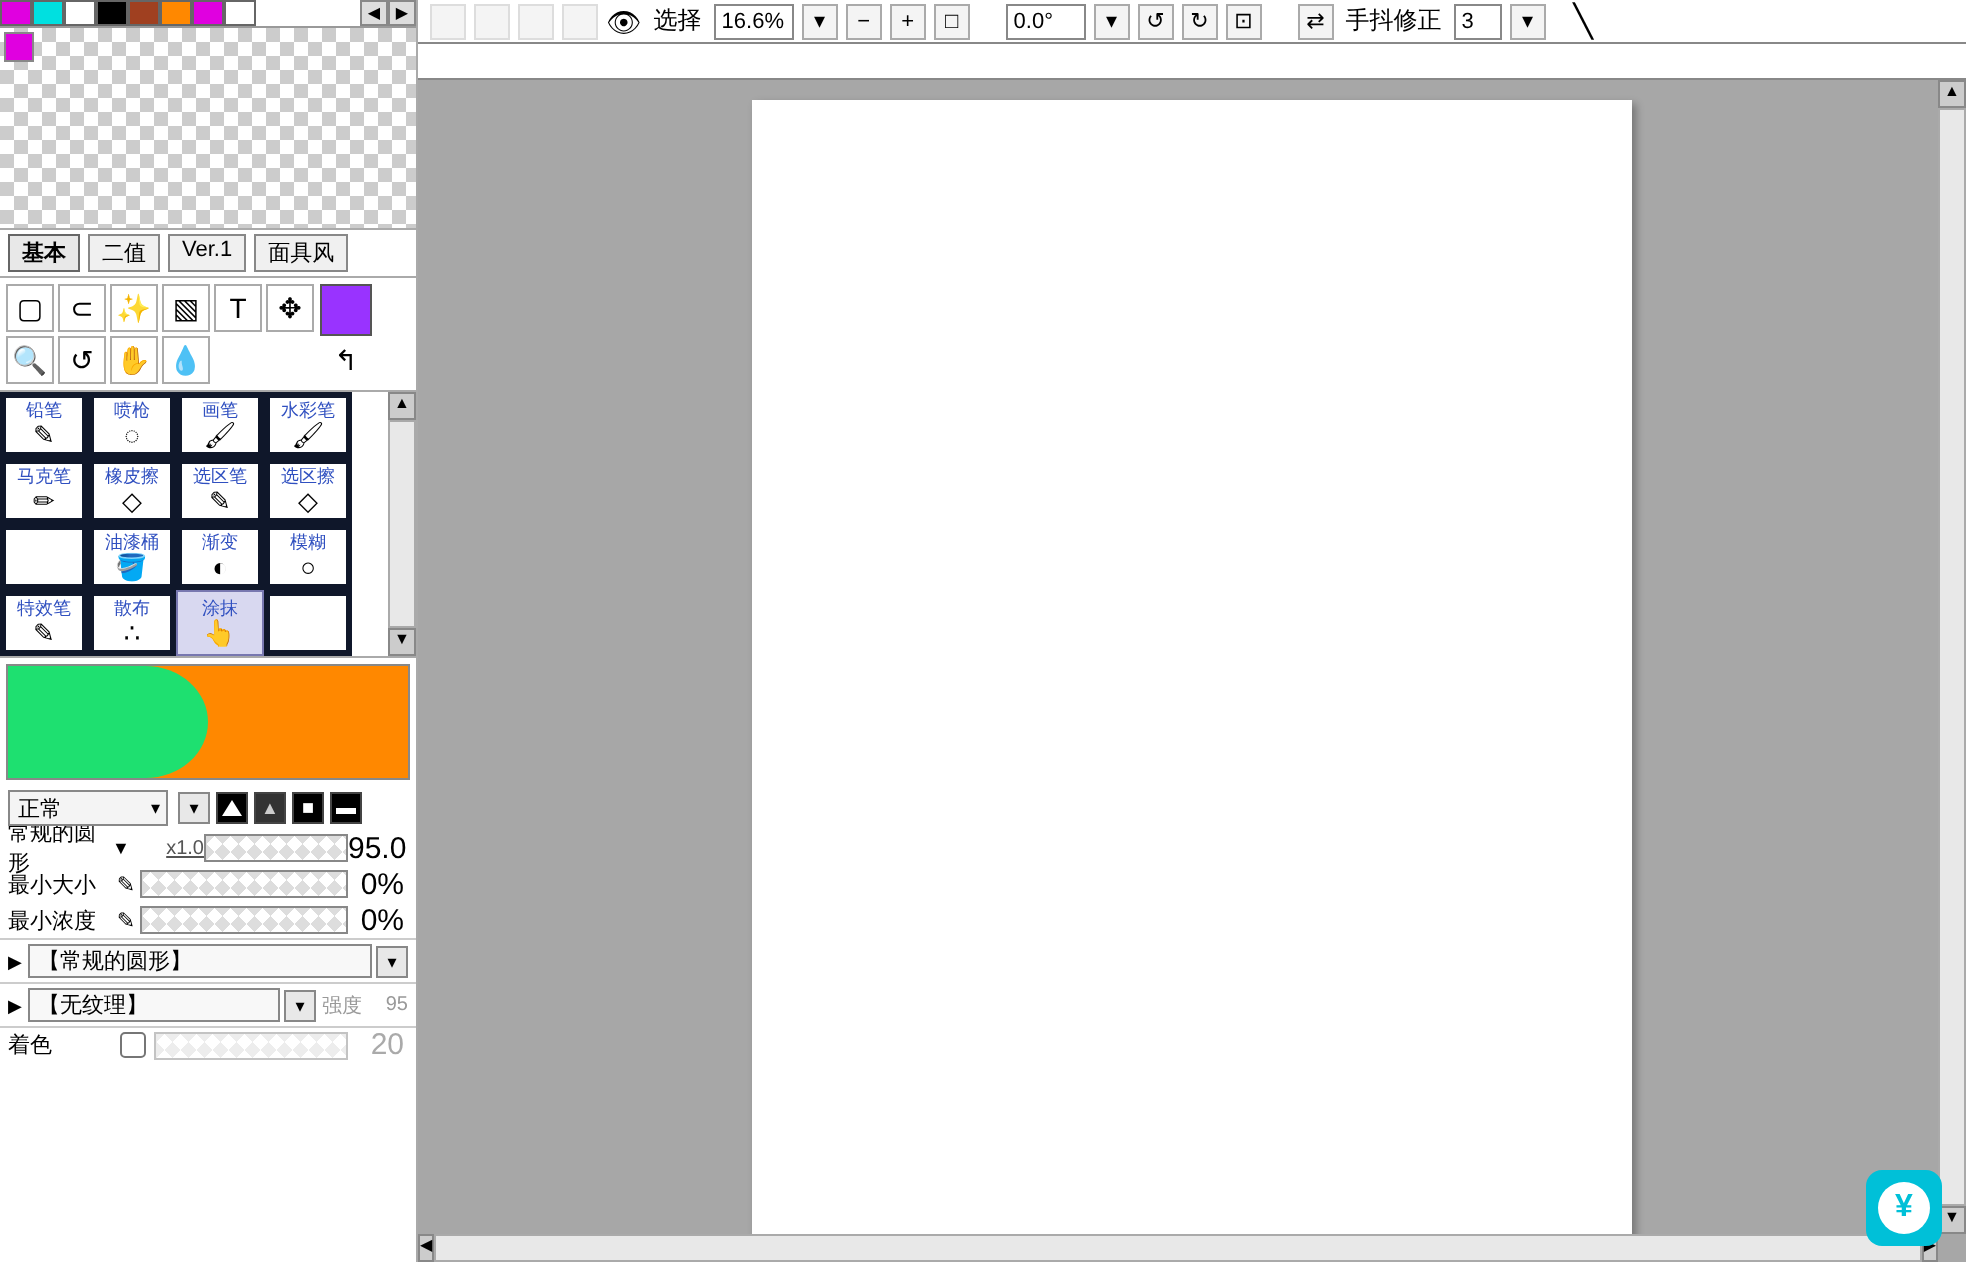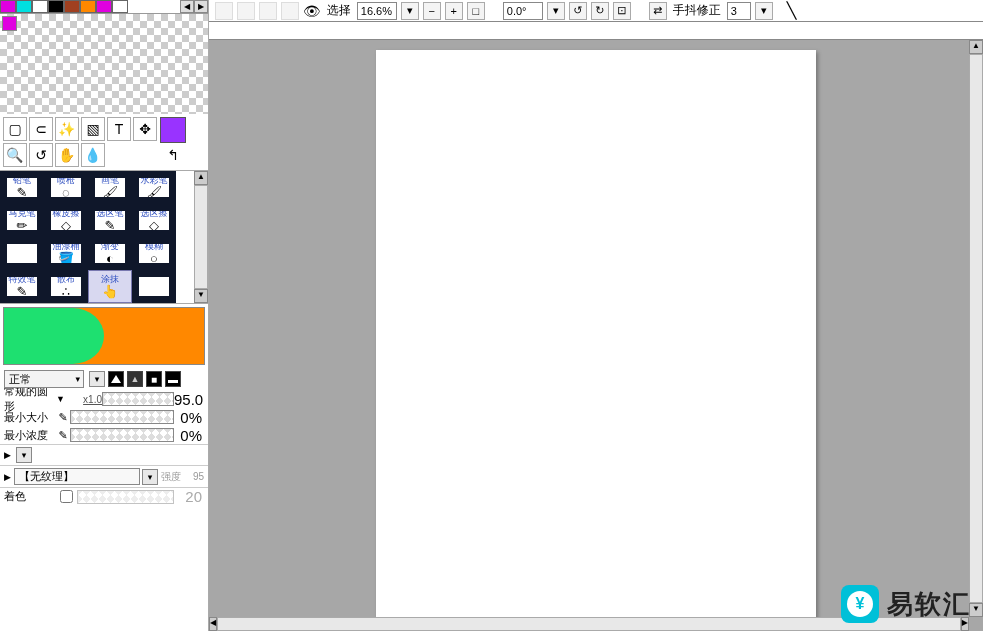--- a/index.html
+++ b/index.html
@@ -23,21 +23,21 @@
 
 .tool-area { display: flex; padding: 3px; gap: 3px; border-bottom: 1px solid #aaa; }
 .tool-grid { display: grid; grid-template-columns: repeat(6, 24px); grid-template-rows: repeat(2, 24px); gap: 2px; }
 .tool-btn { width: 24px; height: 24px; border: 1px solid #aaa; background: #fff; display: flex; align-items: center; justify-content: center; font-size: 14px; cursor: pointer; }
 .fg-swatch { width: 26px; height: 26px; border: 1px solid #555; }
 .swap-icon { font-size: 14px; cursor: pointer; padding: 2px; }
 
 
 .brush-area { display: flex; border-bottom: 1px solid #aaa; }
 .brush-grid { display: grid; grid-template-columns: repeat(4, 44px); flex: 1; }
-.brush-cell { height: 33px; border: 7px solid #0f172a; display: flex; flex-direction: column; align-items: center; justify-content: center; cursor: pointer; overflow: hidden; background: #fff; }
+.brush-cell { height: 33px; border: 3px solid #0f172a; display: flex; flex-direction: column; align-items: center; justify-content: center; cursor: pointer; overflow: hidden; background: #fff; }
 .brush-cell.selected { background: #d8d8f0; border: 1px solid #7878b0; }
 .brush-cell .lbl { font-size: 9px; color: #3050c0; line-height: 1; }
 .brush-cell .ico { font-size: 13px; line-height: 1; margin-top: 1px; }
 .brush-scroll { width: 14px; background: #ddd; display: flex; flex-direction: column; }
 .sb-btn { height: 14px; background: #ccc; border: 1px solid #888; font-size: 8px; text-align: center; cursor: pointer; }
 .sb-track { flex: 1; background: #e8e8e8; border: 1px solid #aaa; }
 
 
 .preview { height: 58px; border: 1px solid #888; margin: 3px; position: relative; overflow: hidden; background: #ff8800; }
 .preview-shape { position: absolute; left: 0; top: 0; width: 50%; height: 100%; background: #1ee070; border-radius: 0 50% 50% 0 / 0 80% 80% 0; }
@@ -105,20 +105,26 @@
       <div class="pal-swatch" id="pal7" style="background: rgb(255, 255, 255);"></div>
       <div style="flex:1"></div>
       <div class="nav-btn">◀</div>
       <div class="nav-btn">▶</div>
     </div>
 
     <div class="palette-grid">
       <div class="pal-big" id="palBig" style="background: rgb(224, 0, 224);"></div>
     </div>
 
+    <div class="tabs">
+      <div class="tab active">基本</div>
+      <div class="tab">二值</div>
+      <div class="tab">Ver.1</div>
+      <div class="tab">面具风</div>
+    </div>
 
     <div class="tool-area">
       <div class="tool-grid" id="toolGrid">
           <div class="tool-btn">▢</div>
           <div class="tool-btn">⊂</div>
           <div class="tool-btn">✨</div>
           <div class="tool-btn">▧</div>
           <div class="tool-btn">T</div>
           <div class="tool-btn">✥</div>
           <div class="tool-btn">🔍</div>
@@ -230,20 +236,23 @@
     </div>
     <div class="slider-row">
       <span class="label">最小浓度</span>
       <span class="press-ico">✎</span>
       <div class="slider-bar"></div>
       <span class="val">0%</span>
     </div>
 
     <div class="section-row">
       <span class="tri">▶</span>
+      <div class="section-box">
+          <span>【常规的圆形】</span>
+        </div>
       <div class="sq-btn">▾</div>
     </div>
     <div class="section-row">
       <span class="tri">▶</span>
       <div class="section-box">
           <span>【无纹理】</span>
         </div>
       <div class="sq-btn">▾</div>
       <span style="width:26px;font-size:10px;color:#999;text-align:center">强度</span>
       <span style="width:20px;font-size:10px;color:#999;text-align:right">95</span>
@@ -304,15 +313,14 @@
       <div class="h-scroll">
         <div class="sb-btn">◀</div>
         <div class="sb-track"></div>
         <div class="sb-btn">▶</div>
       </div>
     </div>
   </div>
 
   <div class="watermark">
     <div class="wm-logo"></div>
-    <div class="wm-text">易软汇</div>
   </div>
 </div>
 
 </body></html>

